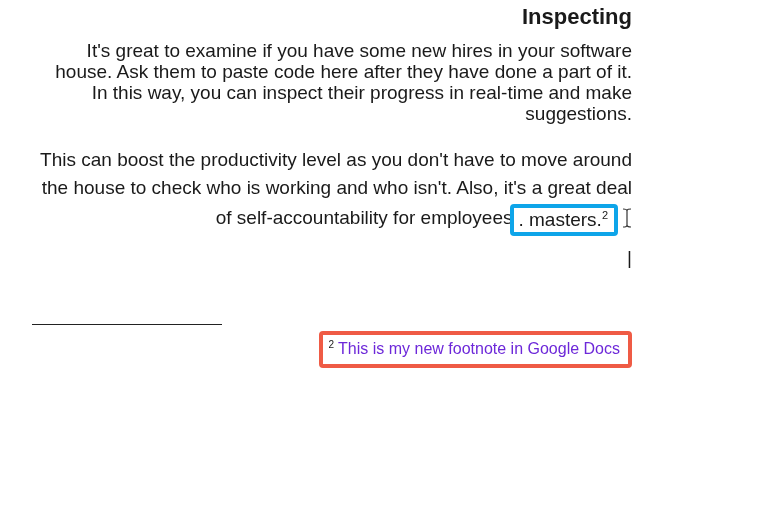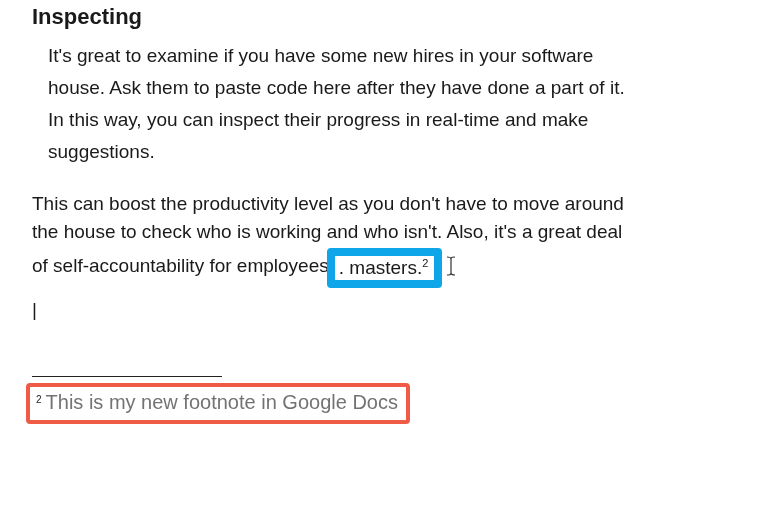--- a/index.html
+++ b/index.html
@@ -10,44 +10,45 @@
     background: #ffffff;
     font-family: Arial, Helvetica, sans-serif;
     color: #1a1a1a;
     overflow: hidden;
     position: relative;
   }
   .page {
     padding: 0 32px 0 32px;
     box-sizing: border-box;
     width: 664px;
+    text-align: right;
   }
   .h {
     font-weight: 700;
     font-size: 22px;
     margin: 0;
     padding-top: 4px;
     padding-bottom: 10px;
     letter-spacing: 0px;
   }
   .p {
     font-size: 19px;
-    line-height: 32px;
+    line-height: 21px;
     margin: 0 0 22px 16px;
     font-weight: 400;
   }
   .p2 {
     font-size: 19px;
     line-height: 28px;
     margin: 0 0 10px 0;
     font-weight: 400;
   }
   .highlight-box {
     display: inline-block;
-    border: 8px solid #0ea5e9;
+    border: 4px solid #0ea5e9;
     border-radius: 4px;
     padding: 1px 6px 1px 4px;
     margin-left: -2px;
     line-height: 22px;
     position: relative;
     top: 2px;
   }
   .sup {
     font-size: 11px;
     vertical-align: super;
@@ -75,22 +76,22 @@
     margin: 16px 0 6px 0;
   }
   .footnote-wrap {
     display: inline-block;
     border: 4px solid #ef5b45;
     border-radius: 4px;
     padding: 4px 8px 6px 6px;
     margin-left: -6px;
   }
   .footnote-text {
-    font-size: 20px;
-    color: #737373;
+    font-size: 16px;
+    color: #6d28d9;
   }
   .footnote-num {
     font-size: 10px;
     vertical-align: super;
     margin-right: 4px;
   }
   .collab-gap {
     height: 16px;
   }
 </style>

